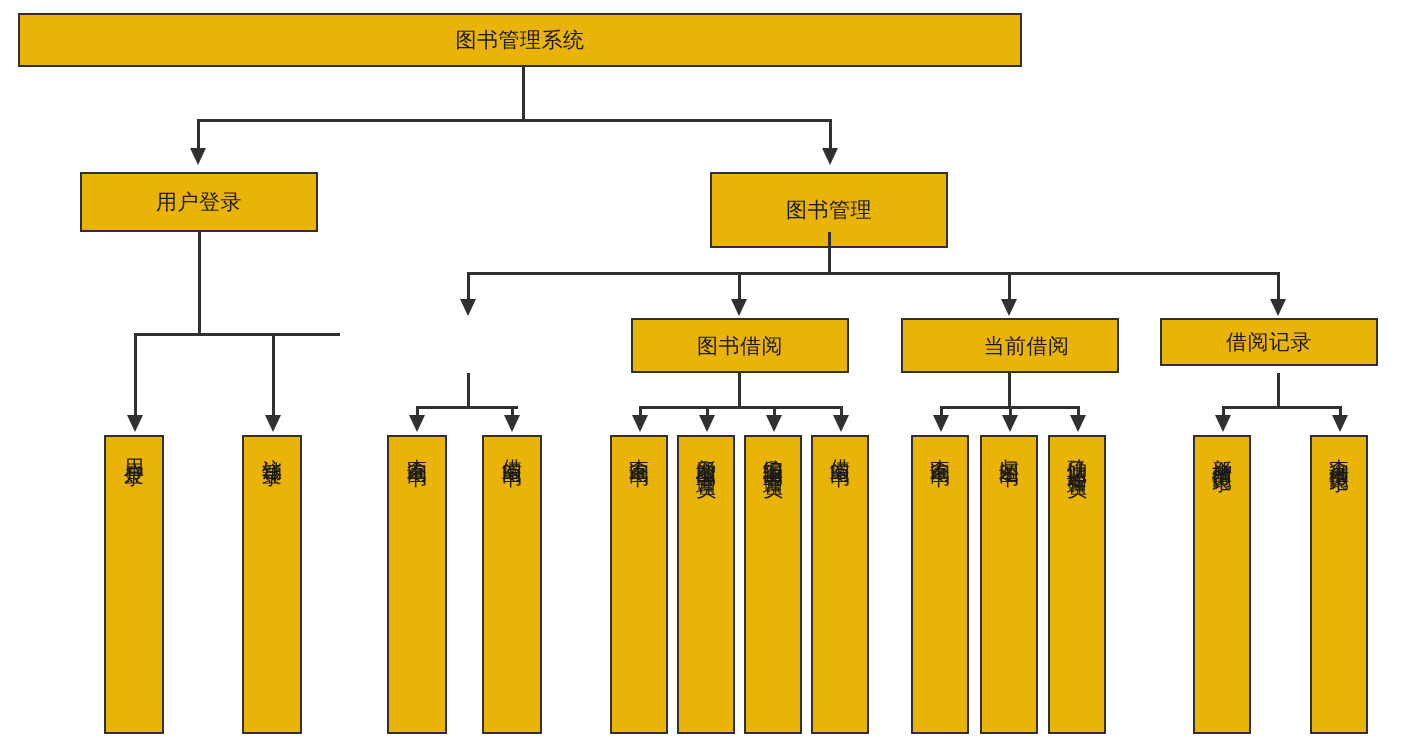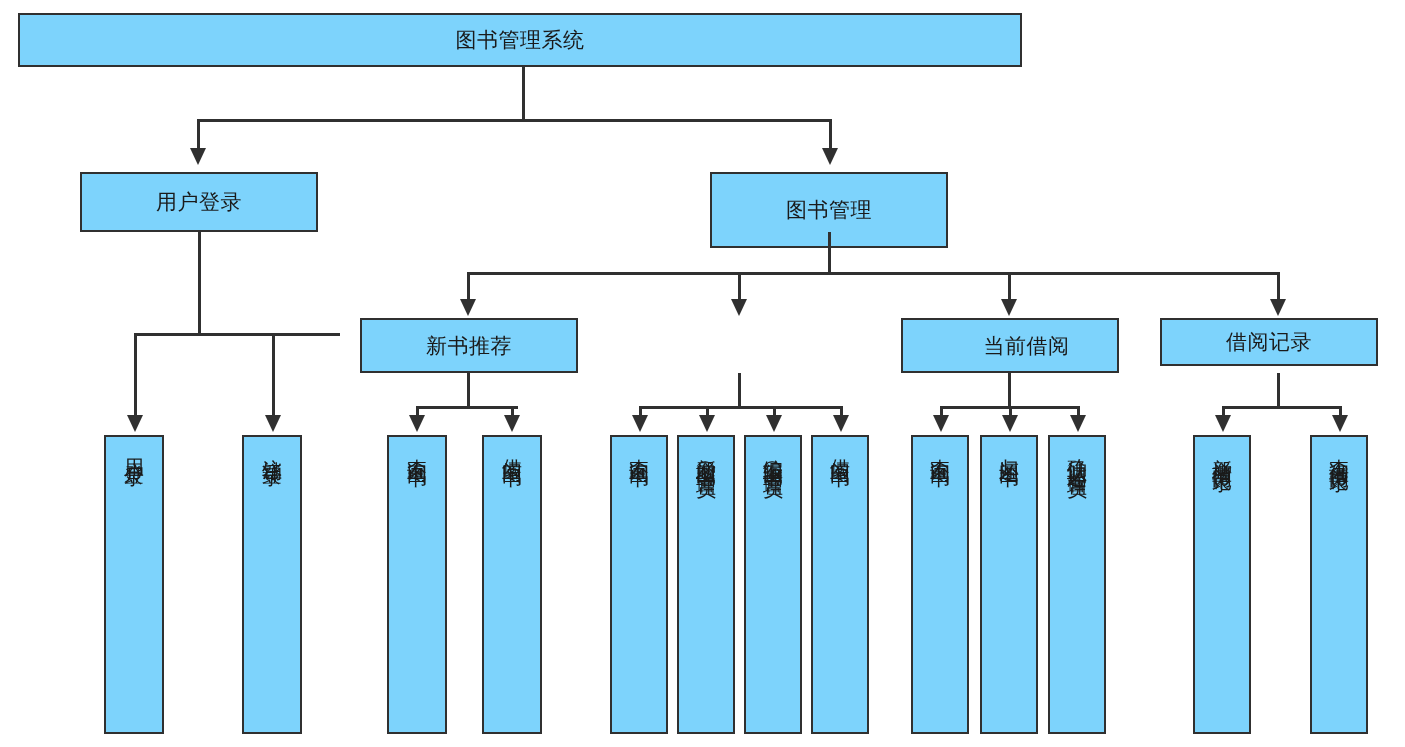--- a/index.html
+++ b/index.html
@@ -14,21 +14,21 @@
     position: relative;
     width: 1405px;
     height: 747px;
     background: #ffffff;
     overflow: hidden;
   }
   .node {
     position: absolute;
     box-sizing: border-box;
     border: 2.5px solid #303030;
-    background: #7dd3fc;
+    background: #eab308;
     display: flex;
     align-items: center;
     justify-content: center;
     color: #1a1a1a;
   }
   .node.horiz {
     font-size: 21px;
     letter-spacing: 0.5px;
   }
   .node.vert {
@@ -104,22 +104,22 @@
   <div class="seg-h" style="left:467px; top:272px; width:812px;"></div>
   <div class="seg-v" style="left:467px; top:272px; height:28px;"></div>
   <div class="arrow" style="left:460px; top:299px;"></div>
   <div class="seg-v" style="left:738px; top:272px; height:28px;"></div>
   <div class="arrow" style="left:731px; top:299px;"></div>
   <div class="seg-v" style="left:1008px; top:272px; height:28px;"></div>
   <div class="arrow" style="left:1001px; top:299px;"></div>
   <div class="seg-v" style="left:1277px; top:272px; height:28px;"></div>
   <div class="arrow" style="left:1270px; top:299px;"></div>
 
-  <div class="node horiz" style="left:360px; top:318px; width:218px; height:55px;">
-    <span>新书推荐</span>
+  <div class="node horiz" style="left:631px; top:318px; width:218px; height:55px;">
+    <span>图书借阅</span>
   </div>
   <div class="node horiz" style="left:901px; top:318px; width:218px; height:55px;padding-left:33px;">
     <span>当前借阅</span>
   </div>
   <div class="node horiz" style="left:1160px; top:318px; width:218px; height:48px;">
     <span>借阅记录</span>
   </div>
 
   <div class="seg-v" style="left:467px; top:373px; height:35px;"></div>
   <div class="seg-h" style="left:416px; top:406px; width:102px;"></div>

